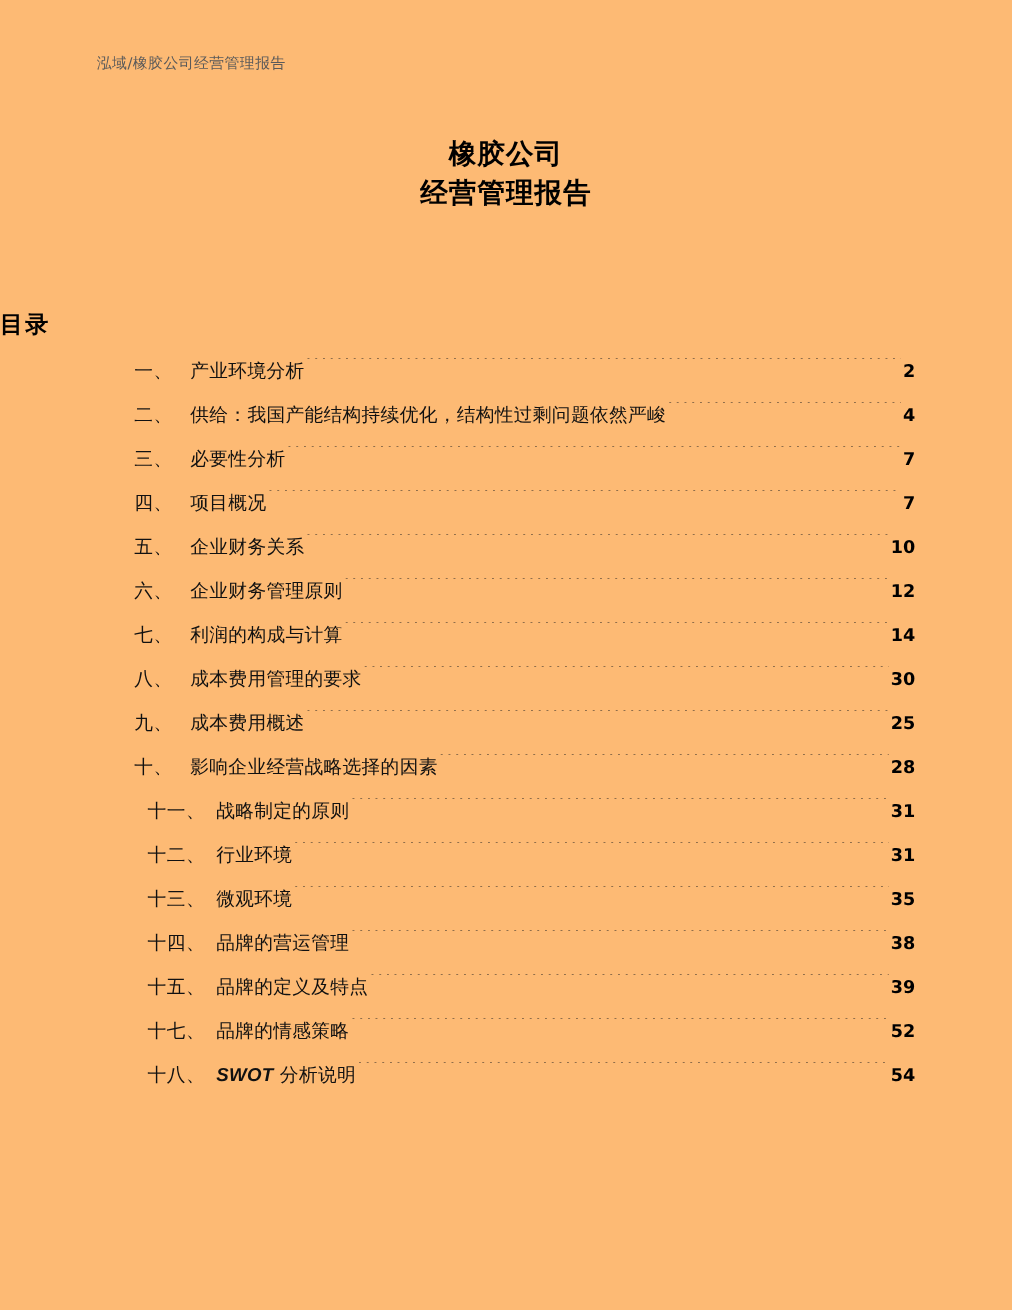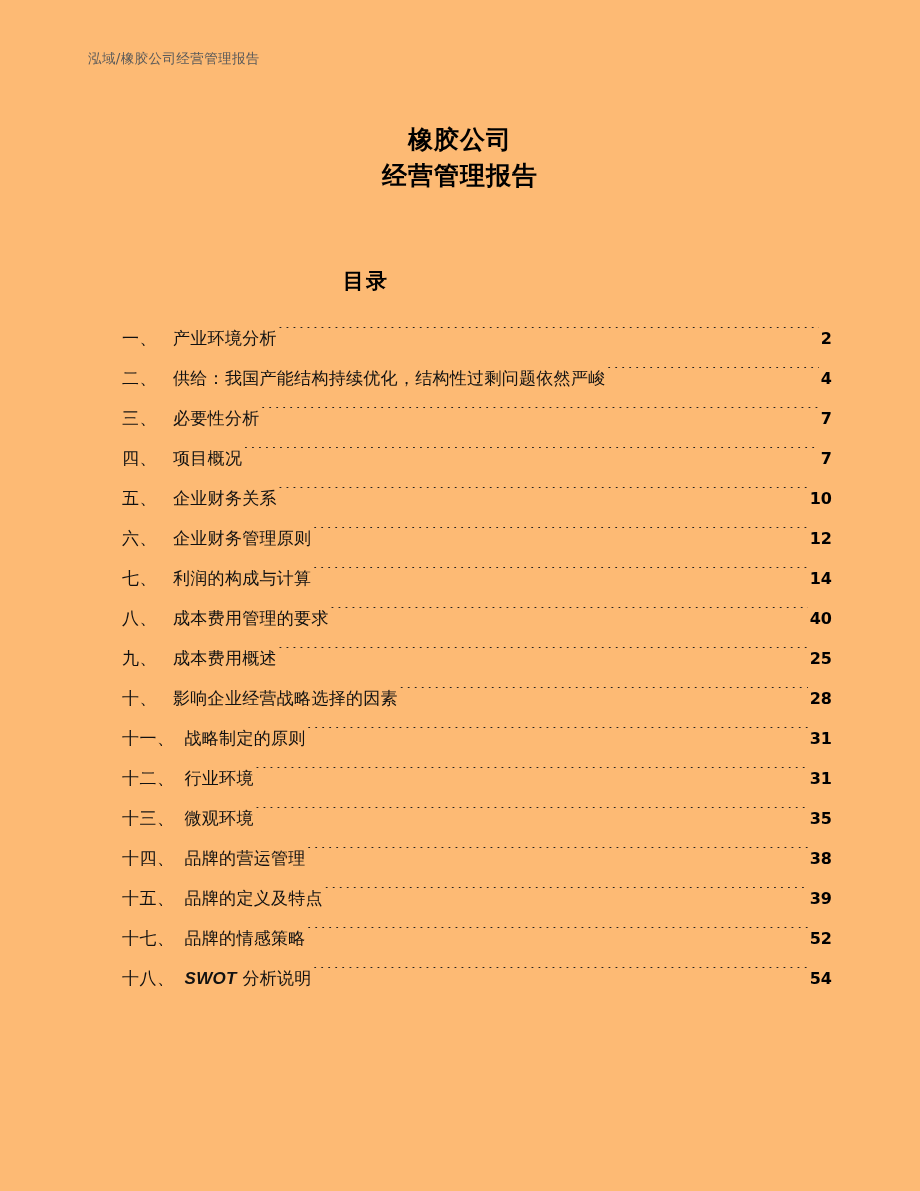--- a/index.html
+++ b/index.html
@@ -52,23 +52,22 @@
     letter-spacing: 1px;
     color: #000000;
   }
   .cover-title-line.second {
   }
 
   
   .toc-heading {
     position: absolute;
     left: 0;
-    top: 266px;
+    top: 280px;
     width: 732px;
-    text-align: center;
     font-size: 21px;
     font-weight: bold;
     line-height: 30px;
     letter-spacing: 2px;
     color: #000000;
   }
 
   
   .toc {
     position: absolute;
@@ -90,20 +89,21 @@
   .toc-num {
     flex: 0 0 auto;
     letter-spacing: 0.5px;
   }
   
   .toc-entry[data-width="narrow"] .toc-num {
     margin-right: 16px;
   }
   .toc-entry[data-width="wide"] .toc-num {
     margin-right: 10px;
+    margin-left: 12px;
   }
 
   .toc-label {
     flex: 0 0 auto;
     letter-spacing: 0.3px;
   }
 
   .toc-leader {
     flex: 1 1 auto;
     min-width: 8px;
@@ -195,21 +195,21 @@
       <div class="toc-entry" data-width="narrow">
         <span class="toc-num">七、</span>
         <span class="toc-label">利润的构成与计算</span>
         <span class="toc-leader"></span>
         <span class="toc-page">14</span>
       </div>
       <div class="toc-entry" data-width="narrow">
         <span class="toc-num">八、</span>
         <span class="toc-label">成本费用管理的要求</span>
         <span class="toc-leader"></span>
-        <span class="toc-page">40</span>
+        <span class="toc-page">30</span>
       </div>
       <div class="toc-entry" data-width="narrow">
         <span class="toc-num">九、</span>
         <span class="toc-label">成本费用概述</span>
         <span class="toc-leader"></span>
         <span class="toc-page">25</span>
       </div>
       <div class="toc-entry" data-width="narrow">
         <span class="toc-num">十、</span>
         <span class="toc-label">影响企业经营战略选择的因素</span>

